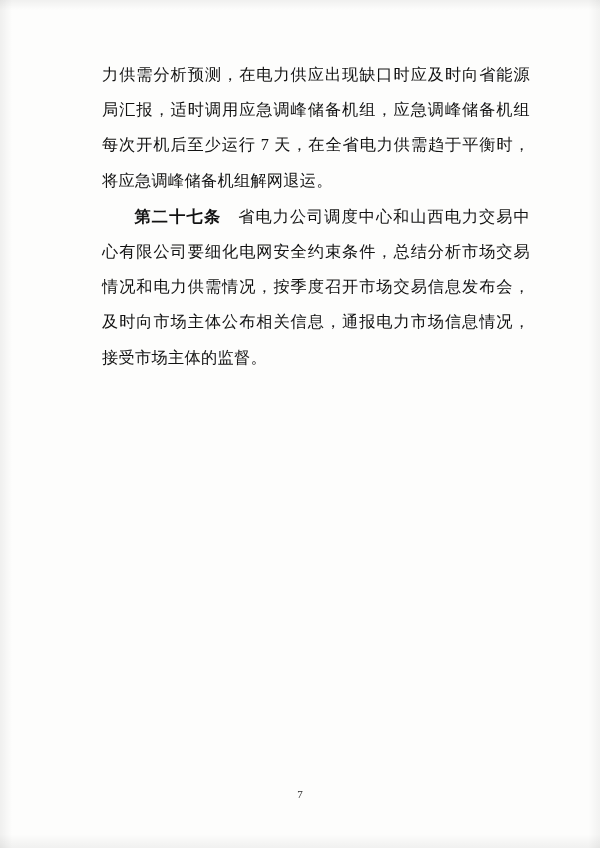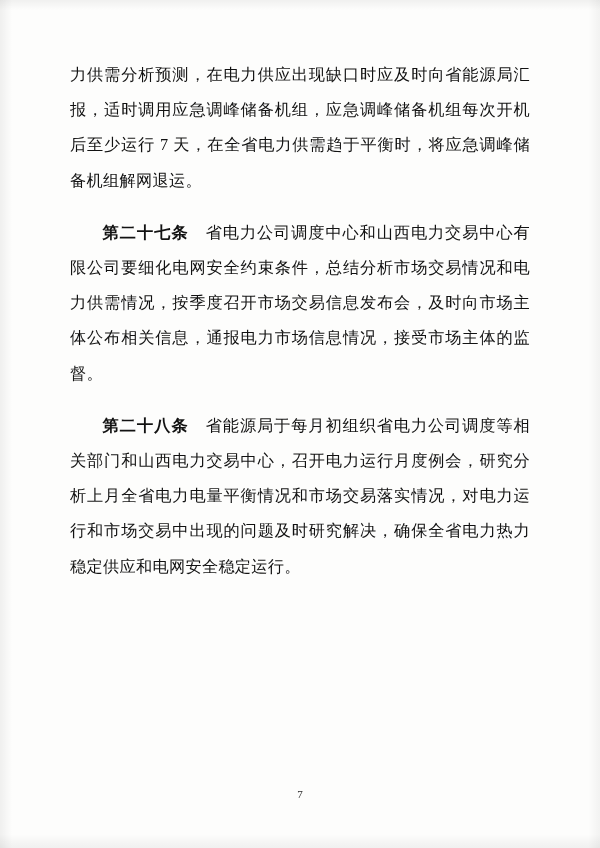--- a/index.html
+++ b/index.html
@@ -12,37 +12,36 @@
     background: #ffffff;
     font-family: "Liberation Serif", "DejaVu Serif", serif;
     overflow: hidden;
   }
   .page {
     position: relative;
     width: 600px;
     height: 848px;
     background: #fdfdfc;
     box-sizing: border-box;
-    padding: 58px 70px 40px 70px;
+    padding: 58px 70px 40px 102px;
   }
   .doc-body {
     font-size: 16.2px;
     line-height: 35.2px;
     color: #121212;
     letter-spacing: 0.3px;
     text-align: justify;
     text-justify: inter-ideograph;
   }
   .para {
     margin: 0;
     text-indent: 0;
   }
   .para.indent {
     text-indent: 2em;
-    margin-top: 16px;
   }
   .art-title {
     font-family: "Liberation Sans", "DejaVu Sans", sans-serif;
     font-weight: bold;
     letter-spacing: 0.5px;
   }
   .art-gap {
     display: inline-block;
     width: 1em;
   }
@@ -101,23 +100,20 @@
   <div class="doc-body">
 
     <p class="para">
       <span>力供需分析预测，在电力供应出现缺口时应及时向省能源局汇报，适时调用应急调峰储备机组，应急调峰储备机组每次开机后至少运行 7 天，在全省电力供需趋于平衡时，将应急调峰储备机组解网退运。</span>
     </p>
 
     <p class="para indent">
       <span class="art-title">第二十七条</span><span class="art-gap"></span><span>省电力公司调度中心和山西电力交易中心有限公司要细化电网安全约束条件，总结分析市场交易情况和电力供需情况，按季度召开市场交易信息发布会，及时向市场主体公布相关信息，通报电力市场信息情况，接受市场主体的监督。</span>
     </p>
 
-    <p class="para indent">
-      <span class="art-title">第二十八条</span><span class="art-gap"></span><span>省能源局于每月初组织省电力公司调度等相关部门和山西电力交易中心，召开电力运行月度例会，研究分析上月全省电力电量平衡情况和市场交易落实情况，对电力运行和市场交易中出现的问题及时研究解决，确保全省电力热力稳定供应和电网安全稳定运行。</span>
-    </p>
 
 
 
   </div>
 
   <div class="page-number">7</div>
 
   <div class="edge-shade-left"></div>
   <div class="edge-shade-right"></div>
   <div class="edge-shade-top"></div>

